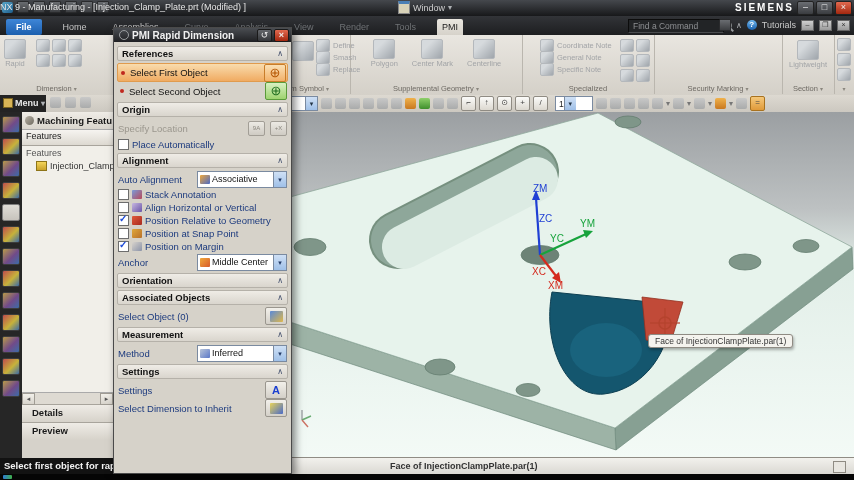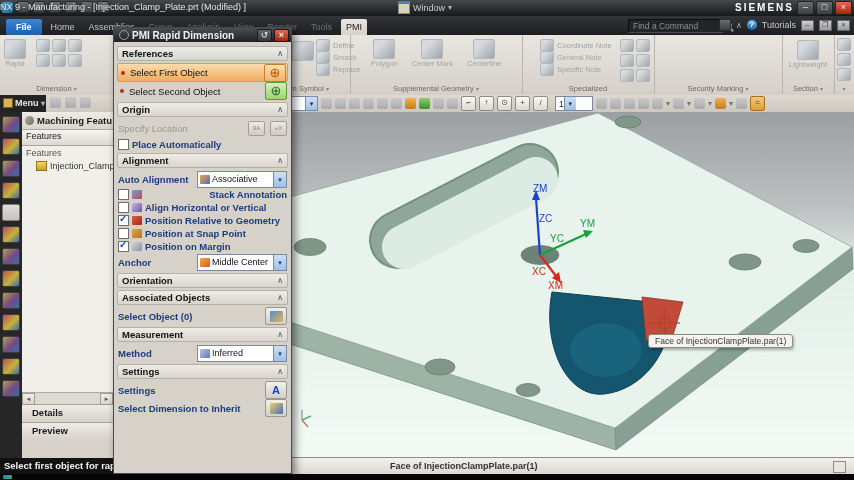--- a/index.html
+++ b/index.html
@@ -18,21 +18,21 @@
   #title-text{position:absolute;left:0;right:0;top:2px;color:#e6e6e6;font-size:9px;}
   #brand{position:absolute;right:60px;top:2px;color:#fff;font-weight:bold;letter-spacing:2px;font-size:10px;}
   .winbtns{position:absolute;right:2px;top:1px;display:flex;gap:2px;}
   .wbtn{width:15px;height:12px;font-size:9px;line-height:11px;text-align:center;color:#eee;
         background:linear-gradient(#6b6e73,#3a3c40);border:1px solid #222;border-radius:2px;}
   .wbtn.close{background:linear-gradient(#e2694f,#a3270f);}
 
   
   #tabrow{left:0;top:16px;width:854px;height:19px;
     background:linear-gradient(#323438,#1d1e20);}
-  #tabs{position:absolute;left:6px;top:1px;display:flex;gap:4px;align-items:flex-end;height:18px;}
+  #tabs{position:absolute;left:6px;top:1px;display:flex;gap:16px;align-items:flex-end;height:18px;}
   .tab{color:#c6c6c6;font-size:9px;padding:3px 5px 3px;white-space:nowrap;}
   .tab.file{background:linear-gradient(#3e86d8,#1c5fae);color:#fff;font-weight:bold;
             border-radius:2px;padding:3px 10px;}
   .tab.dim{color:#6f7275;}
   .tab.active{background:linear-gradient(#e9e6df,#d6d2ca);color:#222;border-radius:2px 2px 0 0;}
   #findbox{position:absolute;left:628px;top:3px;width:90px;height:12px;background:#222426;
     border:1px solid #0c0c0c;border-bottom-color:#4a4c4f;color:#8d8f92;font-size:8.5px;
     line-height:12px;padding-left:4px;}
   .lens{position:absolute;top:5px;width:7px;height:7px;border:1.5px solid #9a9da0;border-radius:50%;}
   .lens i{position:absolute;left:6px;top:7px;width:4px;height:1.5px;background:#9a9da0;transform:rotate(45deg);display:block;}
@@ -124,21 +124,21 @@
   .dlg-btn.close{background:linear-gradient(#e2694f,#a3270f);font-weight:bold;}
   #dlg-body{padding:2px 3px;}
   .sect{height:13px;background:linear-gradient(#efece6,#d9d5cd);border:1px solid #b5b1a9;border-radius:2px;
     display:flex;align-items:center;justify-content:space-between;padding:0 4px;margin:2px 0;
     font-size:9.5px;font-weight:bold;color:#111;}
   .sect .caret{color:#44506e;font-size:8px;font-weight:normal;}
   .drow{display:flex;align-items:center;height:18px;gap:3px;padding:0 1px;}
   .drow.hl{background:linear-gradient(#f9dcae,#f0ab61);border-radius:2px;border:1px solid #e09b4e;height:17px;}
   .reddot{width:4px;height:4px;border-radius:50%;background:#c0281e;flex:0 0 auto;margin:0 2px;}
   .dtxt{color:#111;font-size:9.5px;flex:1;white-space:nowrap;overflow:hidden;}
-  .dtxt.blue{color:#1c3a7e;font-weight:bold;}
+  .dtxt.blue{color:#1c3a7e;}
   .dtxt.gray{color:#9b978e;}
   .selbtn{width:20px;height:16px;border-radius:2px;text-align:center;line-height:15px;font-size:13px;flex:0 0 auto;}
   .selbtn.orange{background:linear-gradient(#fbe0b4,#f2b169);border:1px solid #c87d2a;color:#b35400;}
   .selbtn.green{background:linear-gradient(#d8f0c2,#9ed36f);border:1px solid #5a9a3a;color:#1e6c1e;}
   .mini-btn{width:15px;height:13px;background:linear-gradient(#eceae4,#cfcbc3);border:1px solid #a29e96;
     border-radius:2px;font-size:6px;color:#8a867e;text-align:center;line-height:12px;flex:0 0 auto;margin-left:2px;}
   .cbx{width:9px;height:9px;background:#fff;border:1px solid #6d6d6d;flex:0 0 auto;position:relative;}
   .cbx.on::after{content:"\2713";position:absolute;left:0;top:-3px;font-size:10px;color:#1b49d8;font-weight:bold;}
   .chip{width:10px;height:9px;border-radius:1px;flex:0 0 auto;background:linear-gradient(135deg,#e06a4a,#5a77c8);}
   .chip.c2{background:linear-gradient(135deg,#7a9cd8,#b8495a);}
@@ -527,21 +527,21 @@
           <span class="caret">∧</span>
       </div>
       <div class="drow">
         <span class="dtxt blue">Auto Alignment</span>
         <span class="combo" style="width:88px;">
           <span class="cicon"></span>
           <span class="ctext">Associative</span>
           <span class="arr">▾</span>
         </span>
       </div>
-      <div class="drow" style="height:13px;text-align:right;">
+      <div class="drow" style="height:13px;">
         <span class="cbx"></span>
         <span class="chip c2"></span>
         <span class="dtxt blue">Stack Annotation</span>
       </div>
       <div class="drow" style="height:13px;">
         <span class="cbx"></span>
         <span class="chip c3"></span>
         <span class="dtxt blue">Align Horizontal or Vertical</span>
       </div>
       <div class="drow" style="height:13px;">

